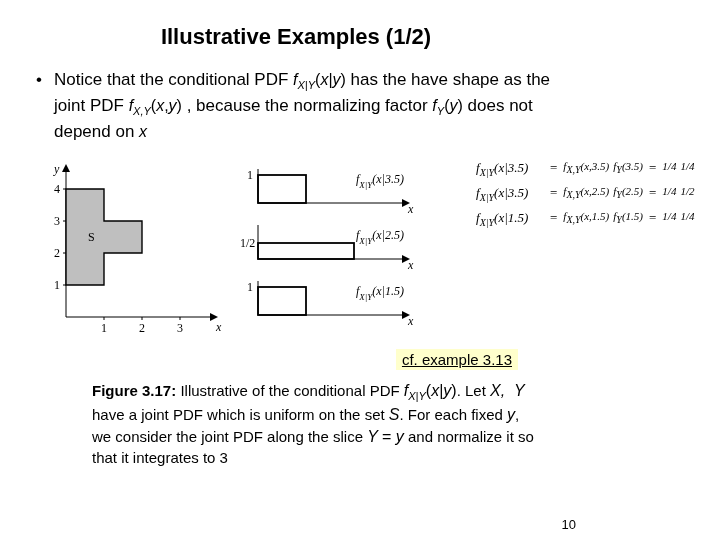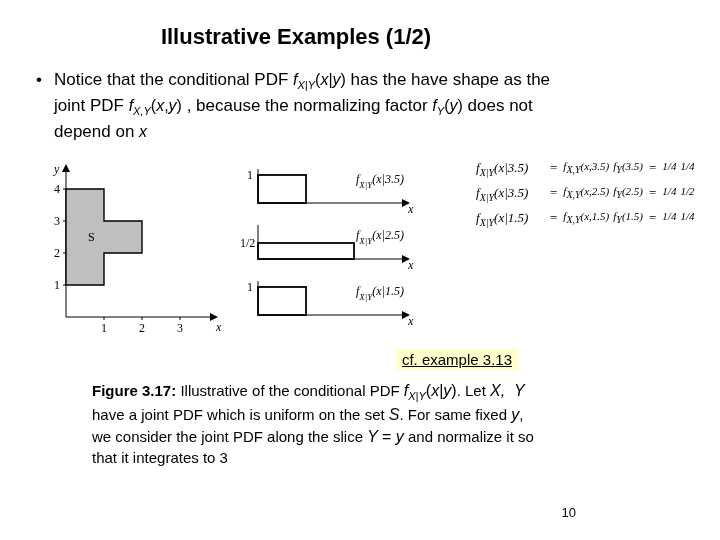--- a/index.html
+++ b/index.html
@@ -18,21 +18,21 @@
   .eq-line { font-family: "Times New Roman", Times, serif; font-style: italic; font-size: 13px; line-height: 1.05; margin-bottom: 8px; display: flex; align-items: flex-start; }
   .eq-line .lhs { min-width: 72px; }
   .eq-line .eq { font-style: normal; padding: 0 2px; }
   .frac { display: inline-flex; flex-direction: row; align-items: center; font-size: 11px; line-height: 1.05; vertical-align: middle; margin: 0 2px; }
   .frac .num, .frac .den { padding: 0 2px; }
   .frac .bar { width: 100%; border-top: 1px solid #000; }
   .cf { background: #ffffcc; padding: 2px 6px; font-size: 15px; text-decoration: underline; color: #000; display: inline-block; }
   .cf-wrap { text-align: right; margin: 6px 46px 0 0; }
   .caption { font-size: 15px; line-height: 1.38; margin: 10px 30px 0 64px; }
   .caption .figlabel { font-weight: bold; margin-top: 12px; }
-  .pagenum { position: absolute; right: 16px; bottom: 20px; font-size: 13px; margin-top: 12px; }
+  .pagenum { position: absolute; right: 16px; bottom: 8px; font-size: 13px; margin-top: 12px; }
   .sub2 { font-size: 10px; vertical-align: sub; font-style: italic; }
 </style>
 </head>
 <body>
 
 <div class="slide">
 
   <h1 class="title">Illustrative Examples (1/2)</h1>
 
   <div class="bullet">
@@ -170,21 +170,21 @@
   <div class="cf-wrap">
     <span class="cf">cf. example 3.13</span>
   </div>
 
   <div class="caption">
     <span class="figlabel">Figure 3.17:</span>
     <span> Illustrative of the conditional PDF </span>
     <span class="math">f<span class="sub">X|Y</span><span class="paren">(</span>x<span class="paren">|</span>y<span class="paren">)</span></span><span>. Let </span>
     <span class="math">X, &nbsp;Y</span>
     <span> have a joint PDF which is uniform on the set </span>
-    <span class="math">S</span><span>. For same fixed </span>
+    <span class="math">S</span><span>. For each fixed </span>
     <span class="math">y</span><span>, we consider the joint PDF along the slice </span>
     <span class="math">Y <span class="paren">=</span> y</span>
     <span> and normalize it so that it integrates to 3</span>
   </div>
 
   <div class="pagenum">10</div>
 
 </div>
 
 </body></html>

